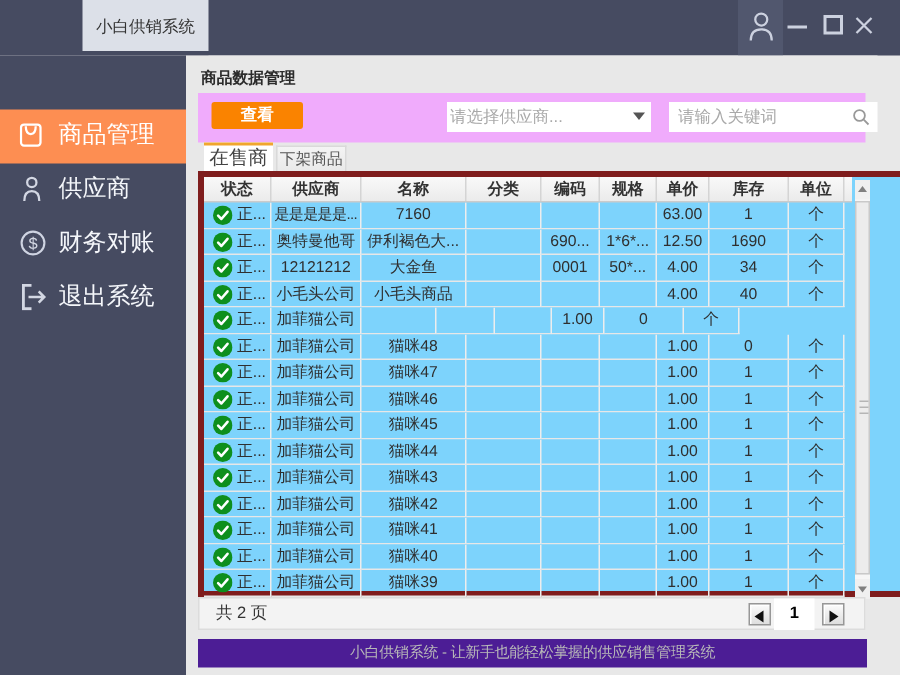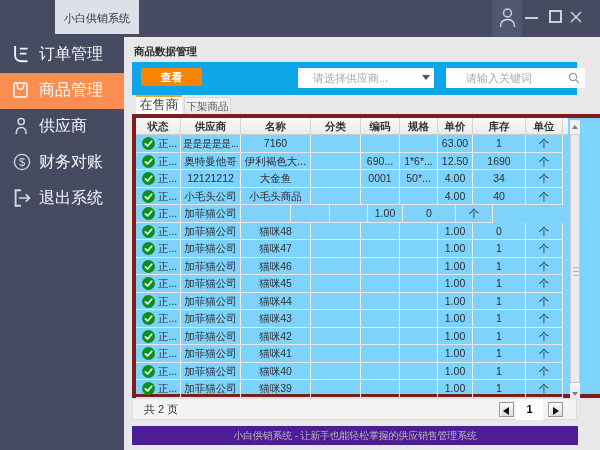--- a/index.html
+++ b/index.html
@@ -13,27 +13,27 @@
 #maxbox{left:549px;top:10px;width:13px;height:13px;border:2px solid #ccd1df}
 
 #sidebar{left:0;top:37px;width:139px;height:413px;background:#464b61}
 .mi{position:absolute;left:0;width:139px;height:36px;color:#f4f6fa;font-size:16px}
 .mi .lbl{position:absolute;left:39px;top:50%;transform:translateY(calc(-50% - 1px))}
 .mi svg{position:absolute;left:13px;top:50%;transform:translateY(calc(-50% - 1px))}
 #mi2{background:#fd8e52;color:#fff}
 
 #content{left:124px;top:37px;width:461px;height:413px;background:#e8e8e8}
 #title{position:absolute;left:10px;top:8px;font-size:10.5px;color:#2b2b2b;font-weight:700}
-#toolbar{position:absolute;left:8px;top:25px;width:445px;height:33px;background:#0ea5e9}
+#toolbar{position:absolute;left:8px;top:25px;width:445px;height:33px;background:#f0abfc}
 #btn{position:absolute;left:9px;top:6px;width:61px;height:18px;background:#fa8300;border-radius:2px;color:#fff;font-size:11px;font-weight:700;text-align:center;line-height:18px}
 #sel{position:absolute;left:166px;top:6px;width:136px;height:20px;background:#fff;color:#a9a9a9;font-size:11px;line-height:20px}
-#sel span{margin-left:15px}
+#sel span{margin-left:2px}
 #caret{position:absolute;right:4px;top:7px;width:0;height:0;border-left:4px solid transparent;border-right:4px solid transparent;border-top:5px solid #555}
 #srch{position:absolute;left:314px;top:6px;width:139px;height:20px;background:#fff;color:#a9a9a9;font-size:11px;line-height:20px}
-#srch span{margin-left:20px}
+#srch span{margin-left:6px}
 #srch svg{position:absolute;right:5px;top:4px}
 
 #tab1{position:absolute;left:12px;top:58px;width:46px;height:19px;background:#fff;border-top:2px solid #f0a62e;color:#444;font-size:13px;text-align:center;line-height:16px}
 #tab2{position:absolute;left:60px;top:60px;width:47px;height:17px;background:linear-gradient(#f4f4f4,#e9e9e9);border:1px solid #d9d9d9;border-bottom:0;color:#555;font-size:10.5px;text-align:center;line-height:16px}
 
 #table{position:absolute;left:8px;top:77px;width:485px;height:284px;background:#7dd3fc;border:4px solid #7f1d1d}
 #thead{position:absolute;left:0;top:0;width:432px;height:17px;background:linear-gradient(#f9f9f9,#ebebeb);border-bottom:1px solid #cbcbcb}
 .hc{float:left;height:16px;border-right:1px solid #d4d4d4;font-size:10.5px;font-weight:700;color:#333;text-align:center;line-height:16px}
 #tbody{position:absolute;left:0;top:17px;width:432px;height:266px;overflow:hidden}
 .row{height:17.5px;overflow:hidden}
@@ -67,27 +67,20 @@
     <circle cx="8.5" cy="6" r="4" fill="none" stroke="#ccd1df" stroke-width="1.5"></circle>
     <path d="M1.5 20 Q1.5 12.5 8.5 12.5 Q15.5 12.5 15.5 20" fill="none" stroke="#ccd1df" stroke-width="1.5"></path>
   </svg>
   <div class="abs" id="minus"></div>
   <div class="abs" id="maxbox"></div>
   <svg class="abs" style="left:569px;top:10px" width="14" height="14" viewBox="0 0 14 14">
     <path d="M2 2 L12 12 M12 2 L2 12" stroke="#ccd1df" stroke-width="1.5"></path>
   </svg>
 </div>
 <div class="abs" id="sidebar">
-  <div class="mi" style="top:0px">
-    <svg width="17" height="18" viewBox="0 0 17 18">
-        <path d="M2.1 1 V10.5 Q2.1 16.2 9 16.2 H14.6" fill="none" stroke="#f0f2f7" stroke-width="1.9"></path>
-        <path d="M6.8 3.6 H14.6 M6.8 8.6 H13.4" stroke="#f0f2f7" stroke-width="1.9"></path>
-      </svg>
-    <span class="lbl">订单管理</span>
-  </div>
   <div class="mi" id="mi2" style="top:36px">
     <svg width="15" height="16" viewBox="0 0 15 16">
         <rect x="1" y="1" width="13" height="14" rx="2" fill="none" stroke="#fff" stroke-width="1.5"></rect>
         <path d="M4.2 2.2 Q4.2 7.4 7.5 7.4 Q10.8 7.4 10.8 2.2" fill="none" stroke="#fff" stroke-width="1.5"></path>
       </svg>
     <span class="lbl">商品管理</span>
   </div>
   <div class="mi" style="top:72px">
     <svg width="17" height="18" viewBox="0 0 17 18">
         <circle cx="8.2" cy="4.6" r="3.1" fill="none" stroke="#d3d7e3" stroke-width="1.5"></circle>

